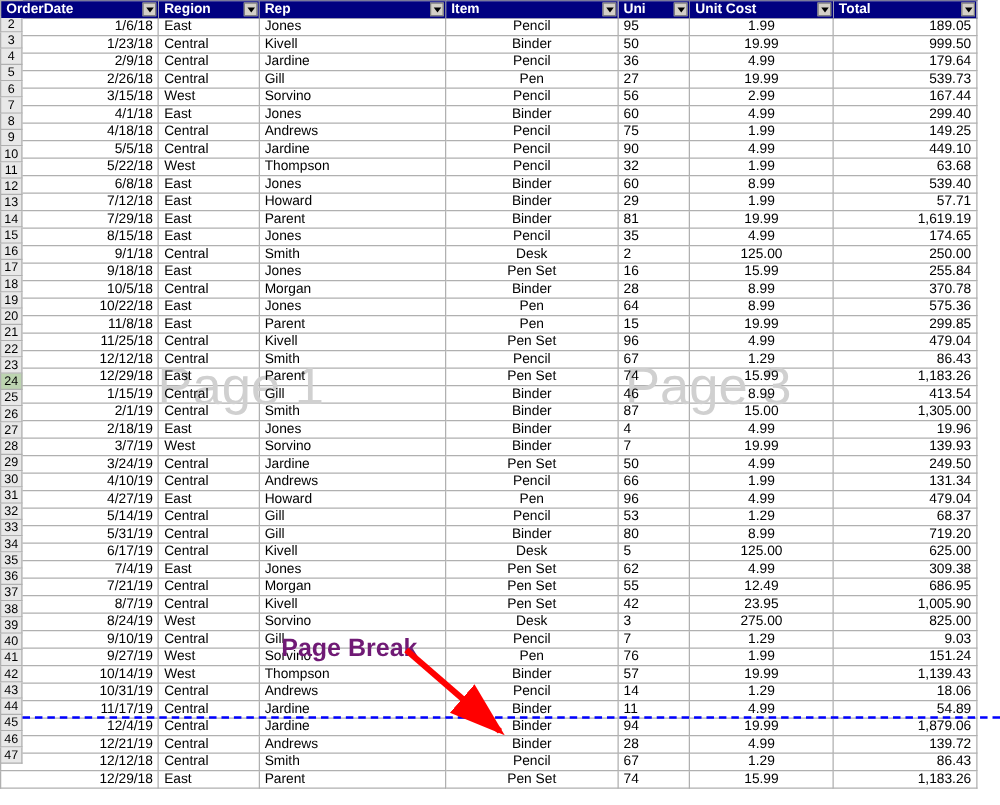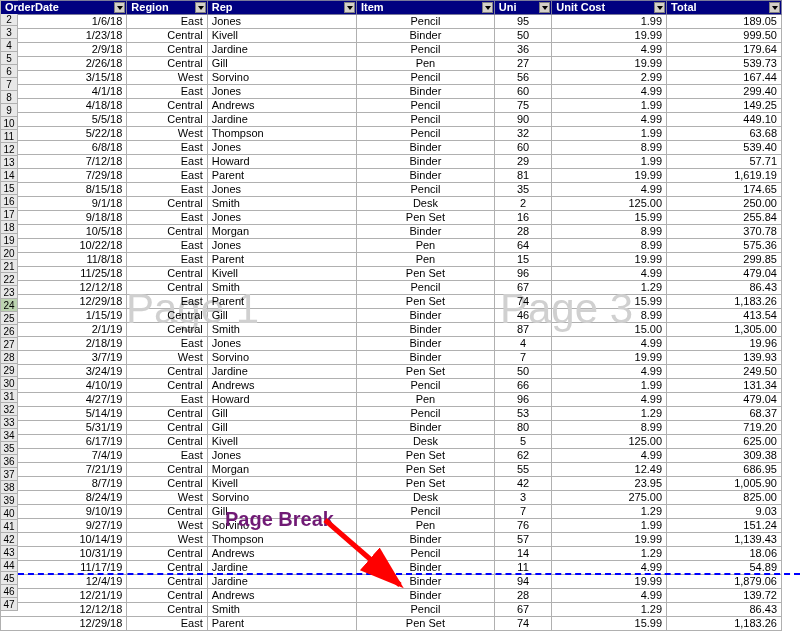--- a/index.html
+++ b/index.html
@@ -4,25 +4,25 @@
 <style>
   html,body{margin:0;padding:0;font-family:Arial,Helvetica,sans-serif;font-size:11px;color:#000;background:#fff}
   .sheet{width:800px;height:644px;overflow:hidden;position:relative;background:#fff}
   table{border-collapse:collapse;table-layout:fixed;width:782px;}
   th,td{border:1px solid #b0b0b0;padding:0 4px;height:13px;line-height:13px;white-space:nowrap;overflow:hidden}
   thead th{background:#000080;color:#fff;font-weight:bold;text-align:left;position:relative;border:1px solid #7a7a9a}
   .dd{position:absolute;right:1px;top:1px;width:11px;height:11px;background:#d4d0c8;border:1px solid #808080;box-sizing:border-box}
   .dd::after{content:"";position:absolute;left:2px;top:3px;border-left:3px solid transparent;border-right:3px solid transparent;border-top:4px solid #000}
   tbody td{font-family:Arial;font-size:11px}
   .c-date{width:110px;text-align:right}
-  .c-reg{width:70px;text-align:right}
+  .c-reg{width:70px;text-align:left}
   .c-rep{width:130px;text-align:left}
   .c-item{width:120px;text-align:center}
-  .c-uni{width:50px;text-align:center}
-  .c-uc{width:100px;text-align:right}
+  .c-uni{width:50px;text-align:left}
+  .c-uc{width:100px;text-align:center}
   .c-tot{width:100px;text-align:right}
   .rowgutter{position:absolute;left:0;top:0;width:18px}
   .rowgutter div{height:13px;line-height:13px;font-size:10px;text-align:center;border:1px solid #b0b0b0;border-top:none;background:#e8e8e8;box-sizing:border-box}
   .rowgutter div.hdr{background:#d4d0c8;border-top:1px solid #b0b0b0}
   .rowgutter div.sel{background:#bcd4b0}
   .pagebreak{position:absolute;left:18px;right:0;border-top:2px dashed #0000ff;z-index:3}
   .watermark{position:absolute;font-size:42px;color:#d0d0d0;font-family:Arial;z-index:1;pointer-events:none}
   tbody{position:relative;z-index:2}
   .ann-label{position:absolute;color:#701a75;font-weight:bold;font-size:20px;z-index:5;font-family:Arial}
   .ann-arrow{position:absolute;z-index:5}

